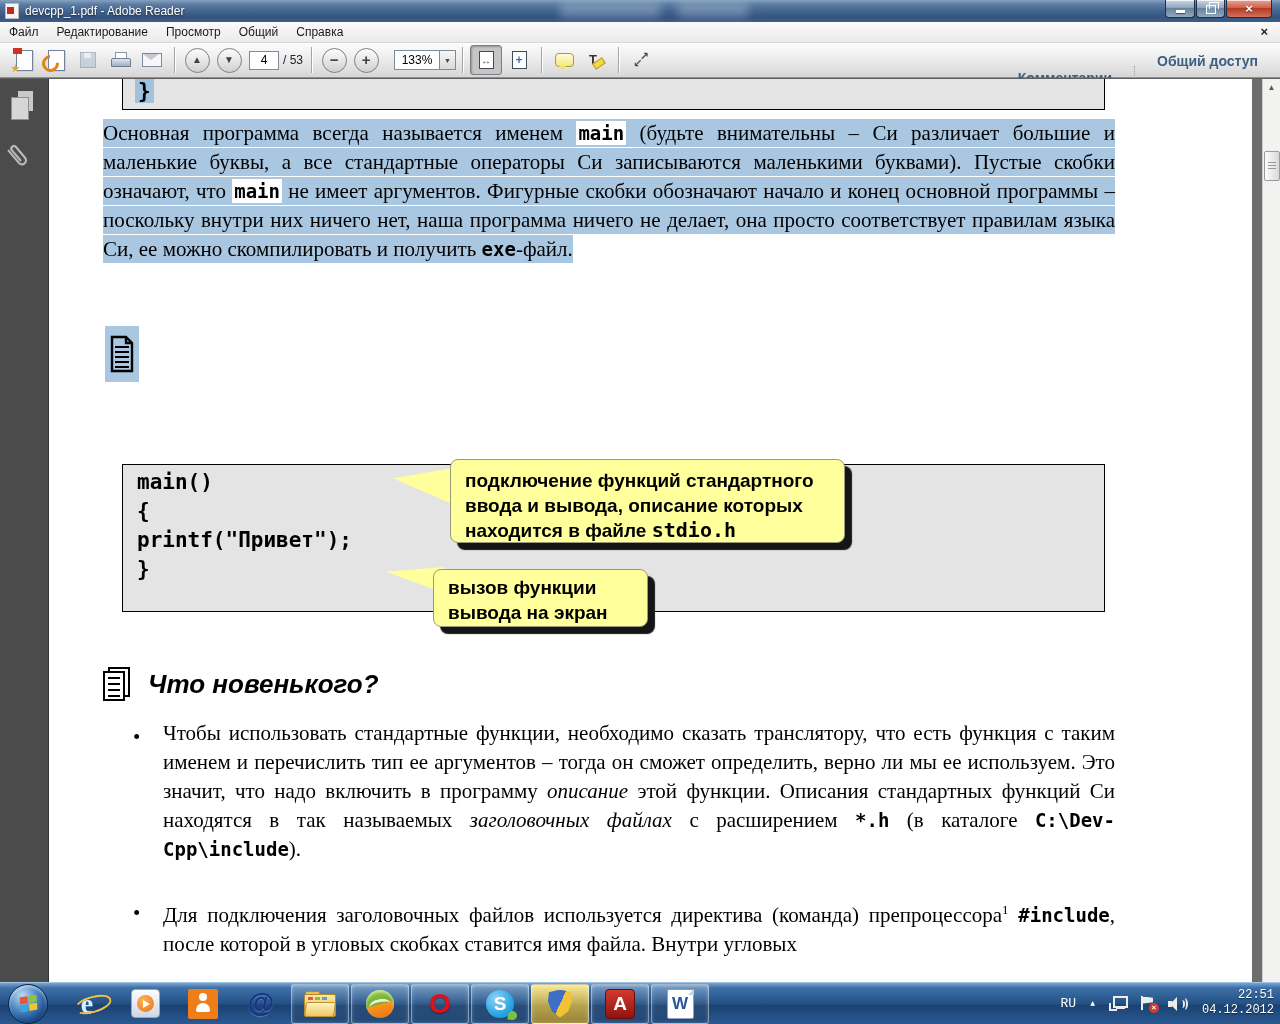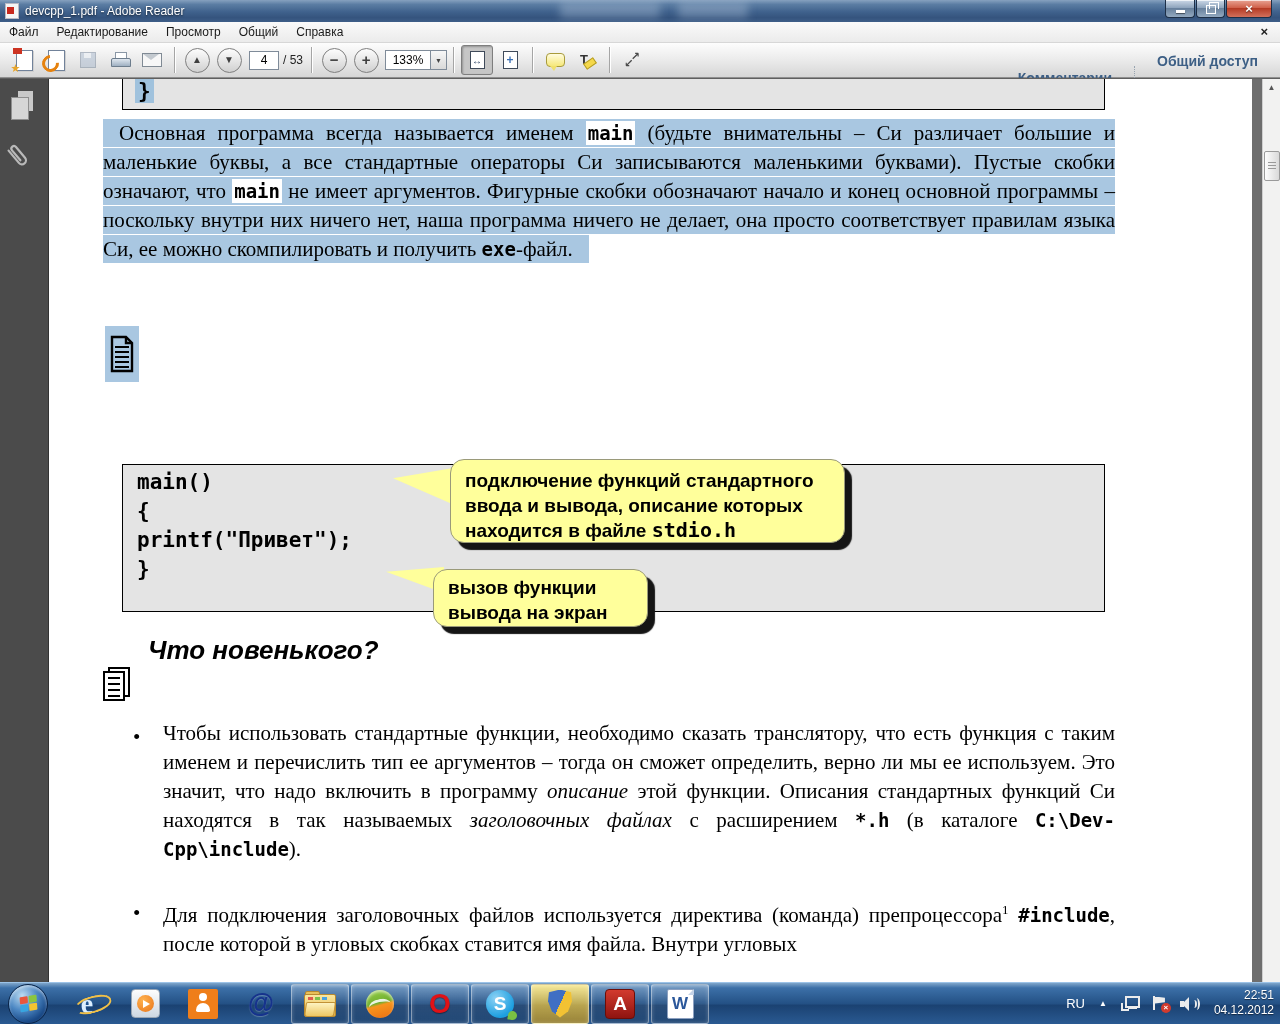--- a/index.html
+++ b/index.html
@@ -48,21 +48,21 @@
   .ico-print .body{position:absolute;left:0;top:6px;width:18px;height:7px;background:linear-gradient(#dfe7ef,#9fb0c2);border:1px solid #6d7d8d;border-radius:2px 2px 0 0;}
   .ico-mail{position:relative;width:18px;height:12px;background:#f7f7f7;border:1px solid #808a94;}
   .ico-mail::before{content:"";position:absolute;left:0;top:0;border-left:8px solid transparent;border-right:8px solid transparent;border-top:6px solid #c3c9cf;}
   .circ{width:23px;height:23px;border-radius:50%;border:1px solid #7f7f7f;background:linear-gradient(#fdfdfd,#d0d0d0);
     display:flex;align-items:center;justify-content:center;color:#3f3f3f;}
   .circ .tri{font-size:10px;line-height:10px;}
   .circ .pm{font-size:15px;font-weight:bold;line-height:15px;margin-top:-1px;}
   .page-input{width:28px;height:17px;border:1px solid #7f8b99;font-size:12px;text-align:center;margin:0 4px;padding:0;
     font-family:"Liberation Sans",sans-serif;background:#fff;}
   .page-total{font-size:12px;color:#222;margin-right:2px;}
-  .zoombox{display:flex;margin-left:3px;}
+  .zoombox{display:flex;margin-left:12px;}
   .zval{width:44px;height:18px;background:#fff;border:1px solid #7f8b99;font-size:12px;display:flex;align-items:center;justify-content:center;}
   .zdrop{width:16px;height:20px;border:1px solid #7f8b99;border-left:none;background:linear-gradient(#f7f7f7,#d9d9d9);
     display:flex;align-items:center;justify-content:center;font-size:7px;color:#444;box-sizing:border-box;}
   .tbtn.pressed{background:#c6c6c6;border:1px solid #7e7e7e;box-shadow:inset 1px 1px 2px rgba(0,0,0,.25);}
   .mini-page{position:relative;width:13px;height:16px;background:#fff;border:1px solid #3f4a5a;display:flex;align-items:center;justify-content:center;}
   .mini-page .harr{font-size:10px;color:#223a5e;font-weight:bold;}
   .mini-page .cross{font-size:12px;color:#3a6fb5;font-weight:bold;}
   .ico-bubble{position:relative;width:17px;height:12px;background:linear-gradient(#fffce0,#f6e87a);border:1px solid #a89b3c;border-radius:4px;}
   .ico-bubble::after{content:"";position:absolute;left:3px;bottom:-5px;border-left:4px solid transparent;border-right:3px solid transparent;border-top:5px solid #f0e06e;}
   .ico-hl{position:relative;width:16px;height:16px;}
@@ -85,44 +85,44 @@
   .page{position:absolute;left:48px;top:0;width:1204px;height:904px;background:#fff;}
   .scrollbar{position:absolute;right:0;top:0;width:17px;height:904px;background:#f2f2f1;border-left:1px solid #cfcfcf;}
   .sc-up{height:16px;display:flex;align-items:center;justify-content:center;font-size:8px;color:#555;}
   .sc-thumb{position:absolute;left:1px;top:72px;width:14px;height:28px;background:linear-gradient(90deg,#fdfdfd,#d9d9d9);
     border:1px solid #9a9a9a;border-radius:2px;}
   .sc-thumb i{display:block;height:1px;background:#999;margin:2px 3px 0 3px;}
   .sc-thumb i:first-child{margin-top:10px;}
 
   
   .serif{font-family:"Liberation Serif","DejaVu Serif",serif;font-size:21px;line-height:29px;text-align:justify;color:#000;}
-  .sel{background:#a9c7e1;padding:2px 16px;}
+  .sel{background:#a9c7e1;padding:2px 0;}
   .inl-main{font-family:"DejaVu Sans Mono","Liberation Mono",monospace;font-weight:bold;font-size:19px;background:#fff;padding:1px 2px;}
   .inl-b{font-family:"DejaVu Sans Mono","Liberation Mono",monospace;font-weight:bold;font-size:19px;}
   .rem-box{position:absolute;left:74px;top:0;width:983px;height:31px;background:#e4e4e4;
     border:1px solid #000;border-top:none;box-sizing:border-box;}
   .rem-box span{font-family:"DejaVu Sans Mono","Liberation Mono",monospace;font-weight:bold;font-size:21px;margin-left:12px;background:#a0c2dd;padding:0 3px;}
   .p1{position:absolute;left:55px;top:40px;width:1012px;}
   .h1row-icon{position:absolute;left:57px;top:247px;width:34px;height:56px;background:#a9c7e1;display:flex;align-items:center;justify-content:center;}
   .h1text{position:absolute;left:115px;top:252px;font-size:30px;font-weight:bold;font-family:"Liberation Sans",sans-serif;}
   .p2{position:absolute;left:55px;top:305px;width:1012px;text-indent:60px;}
   .codebox{position:absolute;left:74px;top:385px;width:983px;height:148px;background:#e4e4e4;border:1px solid #000;box-sizing:border-box;padding:3px 0 0 14px;}
   .codeline{font-family:"DejaVu Sans Mono","Liberation Mono",monospace;font-weight:bold;font-size:21px;line-height:29px;color:#000;white-space:pre;}
   .codeline.green{color:#007b00;}
-  .callout{position:absolute;background:#ffff9b;border:1px solid #9a9a7a;border-radius:14px;
+  .callout{position:absolute;background:#ffff9b;border:1px solid #9a9a7a;border-radius:8px;
     box-shadow:7px 7px 1px #151515;font-size:19px;line-height:25px;font-weight:bold;color:#000;
     font-family:"Liberation Sans",sans-serif;box-sizing:border-box;z-index:5;}
   .co1{left:402px;top:380px;width:395px;height:84px;padding:8px 14px;}
   .co2{left:385px;top:490px;width:215px;height:58px;padding:5px 14px;}
   .co-mono{font-family:"DejaVu Sans Mono","Liberation Mono",monospace;font-size:20px;}
   .tail{position:absolute;background:#ffff9b;filter:drop-shadow(4px 4px 0 #151515);z-index:4;}
   .t1{left:345px;top:388px;width:66px;height:40px;clip-path:polygon(0 28%,100% 0,100% 100%);}
   .t2{left:338px;top:488px;width:58px;height:26px;clip-path:polygon(0 18%,100% 0,100% 100%);}
   .h2row-icon{position:absolute;left:55px;top:588px;width:30px;height:34px;}
-  .h2text{position:absolute;left:100px;top:556px;font-size:26px;font-weight:bold;font-style:italic;font-family:"Liberation Sans",sans-serif;}
+  .h2text{position:absolute;left:100px;top:590px;font-size:26px;font-weight:bold;font-style:italic;font-family:"Liberation Sans",sans-serif;}
   .stack .b{position:absolute;left:5px;top:0;width:18px;height:26px;background:#fff;border:2px solid #000;}
   .stack .f{position:absolute;left:0;top:4px;width:18px;height:26px;background:#fff;border:2px solid #000;
     background-image:repeating-linear-gradient(#000 0 2px,transparent 2px 6px);background-size:12px 22px;background-position:3px 4px;background-repeat:no-repeat;}
   .bullet-dot{position:absolute;font-size:21px;font-family:"Liberation Serif",serif;}
   .b1{position:absolute;left:115px;top:640px;width:952px;}
   .b2{position:absolute;left:115px;top:816px;width:952px;}
   .it{font-style:italic;}
   sup{font-size:13px;}
 
   
@@ -163,21 +163,21 @@
     color:#fff;font-weight:bold;font-size:19px;display:flex;align-items:center;justify-content:center;}
   .ico-skype::after{content:"";position:absolute;right:-3px;bottom:-2px;width:9px;height:9px;background:#7ac143;border-radius:50% 50% 50% 0;transform:rotate(10deg);}
   .ico-shield{width:24px;height:28px;background:linear-gradient(115deg,#3f6fc4 50%,#f2c233 50%);
     clip-path:polygon(50% 0,96% 10%,100% 42%,84% 78%,50% 100%,16% 78%,0 42%,4% 10%);}
   .ico-adobe{width:28px;height:28px;background:linear-gradient(#d23a2e,#8f1410);border-radius:4px;color:#fff;font-weight:bold;font-size:19px;
     display:flex;align-items:center;justify-content:center;border:1px solid #6b0d08;}
   .ico-word{position:relative;width:25px;height:28px;background:#fff;border:1px solid #8ca0c0;border-radius:2px;
     display:flex;align-items:center;justify-content:center;color:#2b579a;font-weight:bold;font-size:17px;}
   .ico-word::before{content:"";position:absolute;right:-1px;top:-1px;border-left:6px solid transparent;border-bottom:6px solid #c5d3e8;}
 
-  .tray{position:absolute;right:6px;top:982px;height:42px;display:flex;align-items:center;color:#fff;}
+  .tray{position:absolute;right:6px;top:982px;height:42px;display:flex;align-items:center;color:#fff;font-family:Liberation Mono, monospace;}
   .tray .lang{font-size:13px;margin-right:14px;}
   .tray .expand{font-size:8px;margin-right:14px;}
   .trayicon{margin-right:12px;position:relative;}
   .net{width:19px;height:15px;}
   .net .mon{position:absolute;right:0;top:0;width:11px;height:8px;border:2px solid #ececec;}
   .net .base{position:absolute;right:3px;top:11px;width:9px;height:2px;background:#ececec;}
   .net .cable{position:absolute;left:0;bottom:0;width:6px;height:6px;border-left:2px solid #ececec;border-bottom:2px solid #ececec;}
   .flag{width:16px;height:15px;}
   .flag .pole{position:absolute;left:1px;top:0;width:2px;height:14px;background:#ececec;}
   .flag .cloth{position:absolute;left:3px;top:1px;width:10px;height:7px;background:#ececec;clip-path:polygon(0 0,100% 18%,100% 82%,0 100%);}

